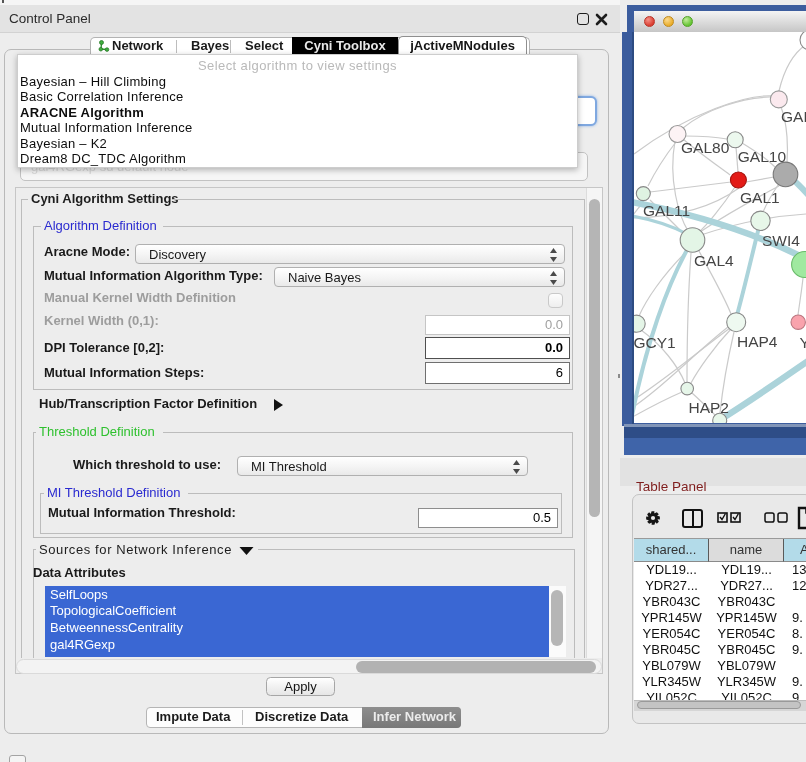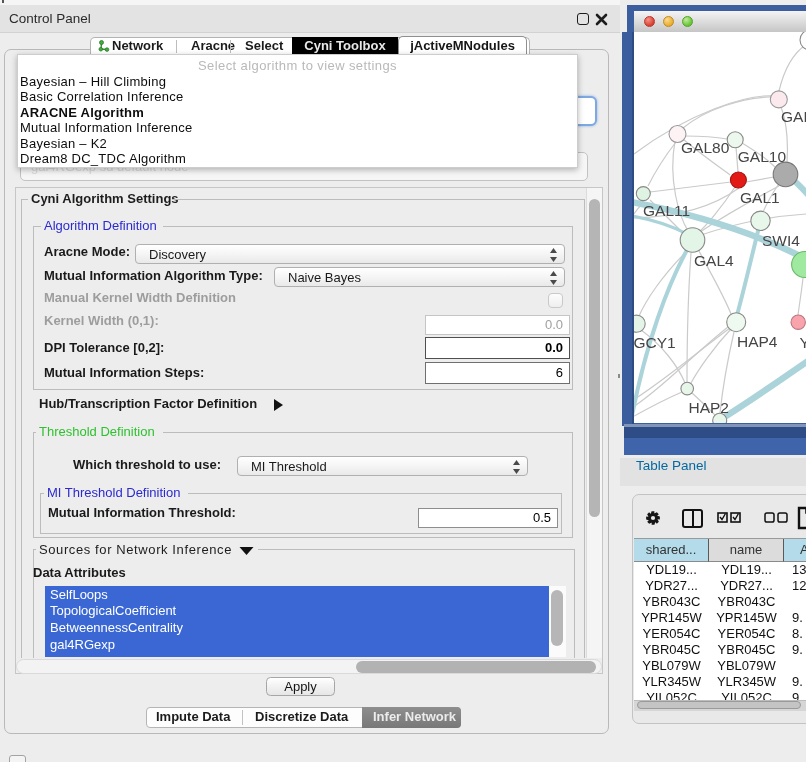--- a/index.html
+++ b/index.html
@@ -35,21 +35,21 @@
 
   <div class="ab" style="left:90px;top:37px;width:438px;height:18px;background:#fff;border:1px solid #b3b3b3;border-bottom:none;border-radius:5px 5px 0 0;"></div>
   <svg class="ab" style="left:98px;top:40px;" width="12" height="12" viewBox="0 0 12 12">
     <path d="M3.5 3 L3 9 M3 9 L8.5 9.5" stroke="#2f8f2f" stroke-width="1.4" fill="none"></path>
     <circle cx="3.5" cy="2.5" r="2" fill="#3fae3f" stroke="#2a7a2a" stroke-width="0.8"></circle>
     <circle cx="2.8" cy="9.2" r="1.8" fill="#3fae3f" stroke="#2a7a2a" stroke-width="0.8"></circle>
     <circle cx="9" cy="9.6" r="1.8" fill="#3fae3f" stroke="#2a7a2a" stroke-width="0.8"></circle>
   </svg>
   <div class="ab b" style="left:112px;top:37.5px;color:#1b1b1b;">Network</div>
   <div class="ab" style="left:176px;top:40px;width:1px;height:13px;background:#bdbdbd;"></div>
-  <div class="ab b" style="left:191px;top:37.5px;color:#1b1b1b;">Aracne</div>
+  <div class="ab b" style="left:191px;top:37.5px;color:#1b1b1b;">Bayes</div>
   <div class="ab" style="left:230px;top:40px;width:1px;height:13px;background:#bdbdbd;"></div>
   <div class="ab b" style="left:245px;top:37.5px;color:#1b1b1b;">Select</div>
   <div class="ab" style="left:292px;top:37px;width:106px;height:34px;background:#000000;text-align:center;">
     <span class="b" style="color:#e8e8e8;line-height:18px;">Cyni Toolbox</span></div>
   <div class="ab" style="left:398px;top:36px;width:129px;height:19px;background:#fff;border:1px solid #8f8f8f;border-bottom:none;border-radius:5px 5px 0 0;text-align:center;box-sizing:border-box;">
     <span class="b" style="color:#151515;line-height:17px;">jActiveMNodules</span></div>
 
   <div class="ab" style="left:560px;top:96px;width:33px;height:26px;border:2px solid #7fa8e0;border-radius:6px;background:#fff;box-shadow:0 0 3px #8fb4e6;"></div>
   <div class="ab" style="left:20px;top:152px;width:568px;height:29px;border:1px solid #c2c2c2;border-radius:5px;background:#f6f6f6;box-sizing:border-box;">
     <span style="position:absolute;left:10px;top:6px;color:#d8d8d8;">gal4RGexp sd default node</span>
@@ -256,21 +256,21 @@
         <text x="762" y="245.5">SWI4</text>
         <text x="633.5" y="347.5">GCY1</text>
         <text x="737" y="346.8">HAP4</text>
         <text x="799.5" y="347.5">YEL0</text>
         <text x="688.5" y="412.8">HAP2</text>
       </g>
     </svg>
   </div>
 
   <div class="ab" style="left:0;top:458px;width:186px;height:28px;background:#e2e2e2;">
-    <div class="ab" style="left:16px;top:0;font-size:13.5px;color:#0369a1;">Table Panel</div>
+    <div class="ab" style="left:16px;top:21px;font-size:13.5px;color:#7f1d1d;">Table Panel</div>
   </div>
 
   <div class="ab" style="left:12px;top:494px;width:180px;height:230px;border:1px solid #c3c3c3;border-radius:7px;background:#e9e9e9;box-sizing:border-box;"></div>
 
   <svg class="ab" style="left:26px;top:511px;" width="14" height="14" viewBox="0 0 14 14">
     <path d="M13.85,5.58 L13.85,8.42 L11.73,8.28 L11.63,8.60 L12.85,10.84 L10.84,12.85 L9.44,11.25 L9.14,11.41 L8.42,13.85 L5.58,13.85 L5.72,11.73 L5.40,11.63 L3.16,12.85 L1.15,10.84 L2.75,9.44 L2.59,9.14 L0.15,8.42 L0.15,5.58 L2.27,5.72 L2.37,5.40 L1.15,3.16 L3.16,1.15 L4.56,2.75 L4.86,2.59 L5.58,0.15 L8.42,0.15 L8.28,2.27 L8.60,2.37 L10.84,1.15 L12.85,3.16 L11.25,4.56 L11.41,4.86 Z" fill="#161616"></path>
     <circle cx="7" cy="7" r="2.1" fill="#e9e9e9"></circle>
   </svg>
   <div class="ab" style="left:62px;top:509px;width:21px;height:19px;border:2.5px solid #111;border-radius:3px;box-sizing:border-box;">
     <div class="ab" style="left:7.5px;top:0;width:2.5px;height:15px;background:#111;"></div>

